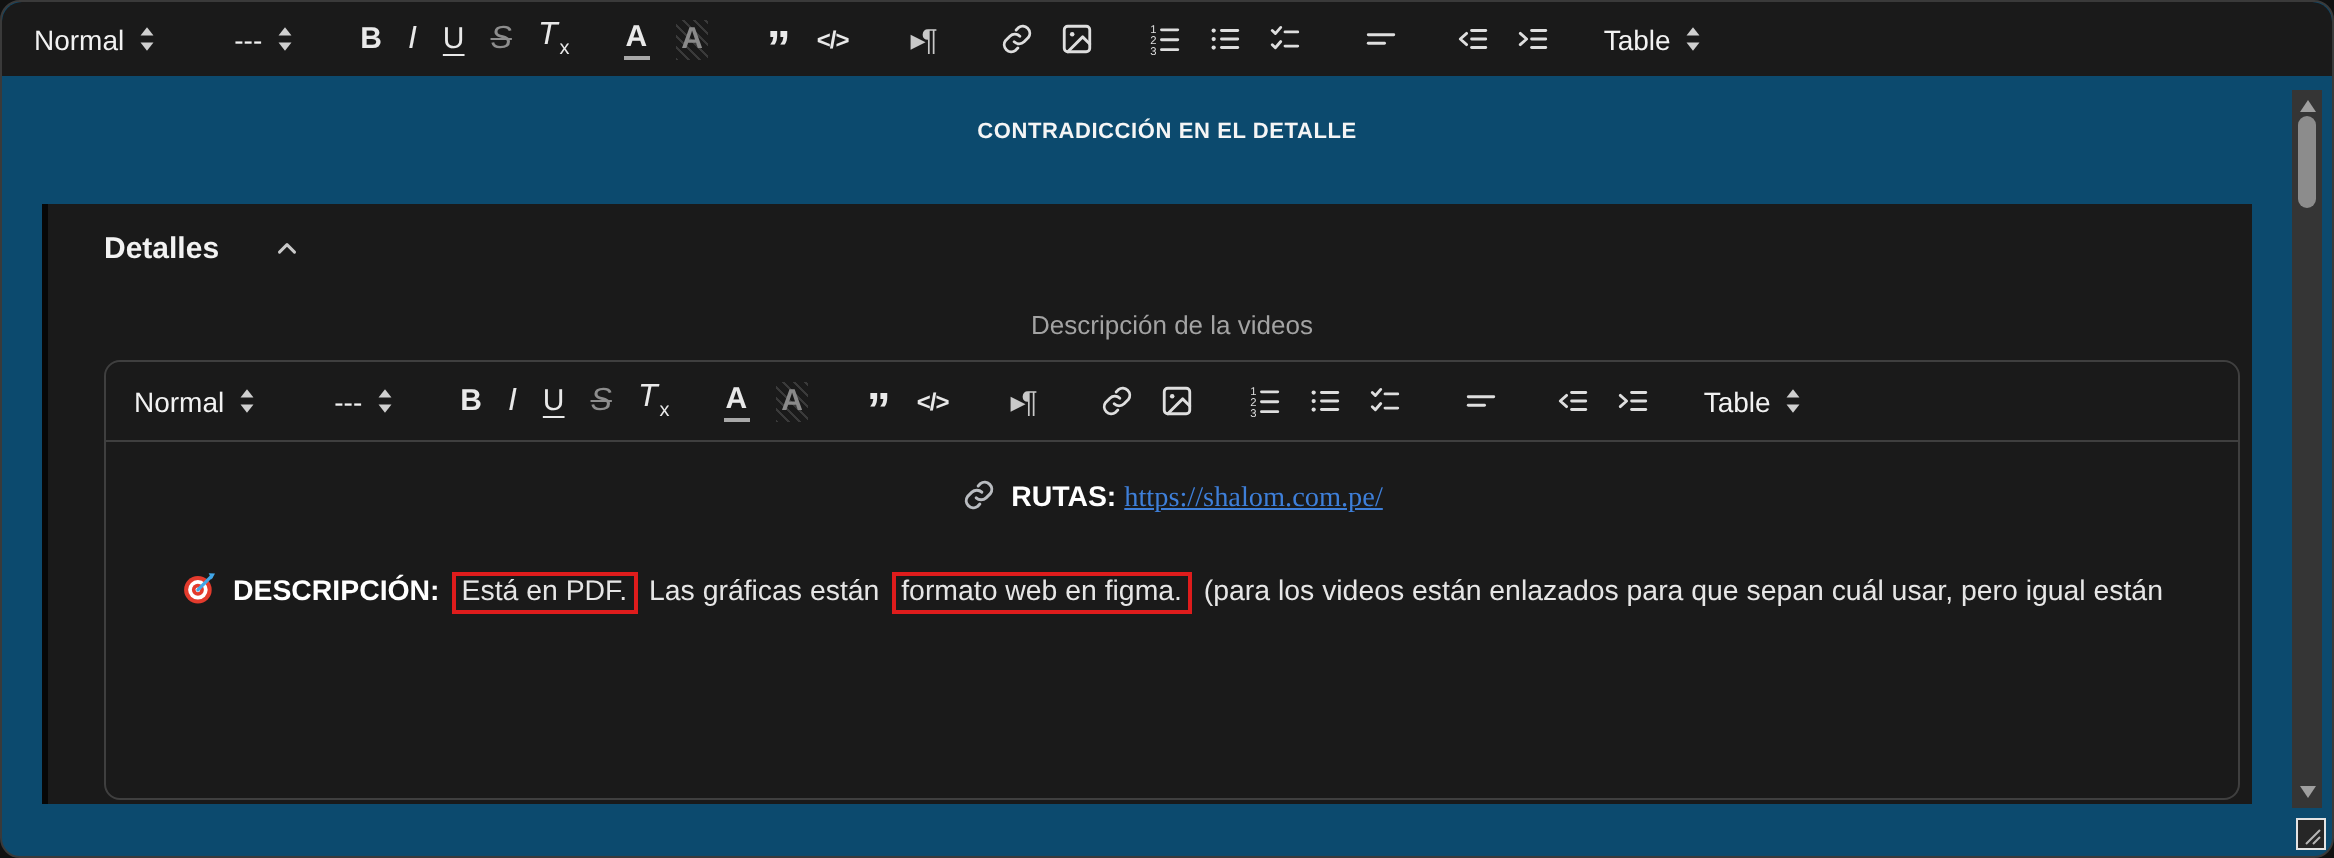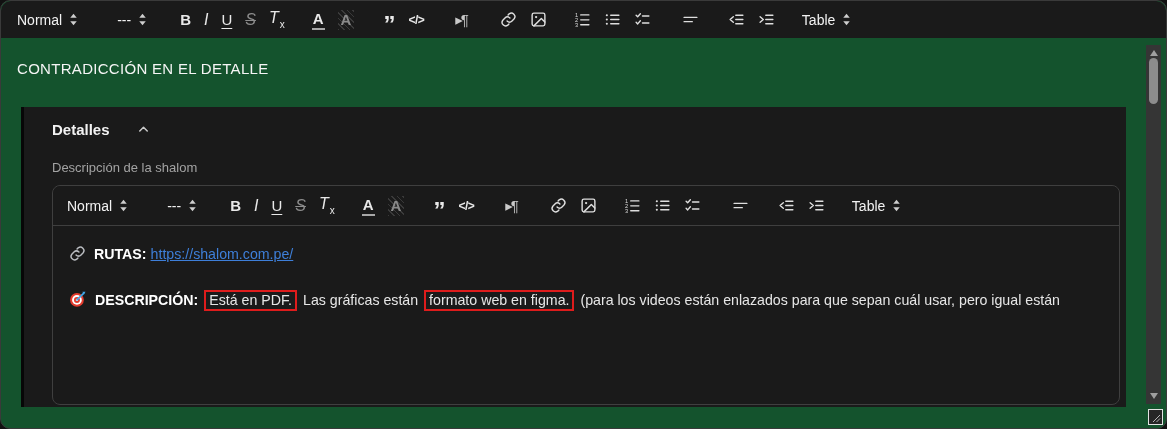--- a/index.html
+++ b/index.html
@@ -1,19 +1,19 @@
 <!DOCTYPE html>
 <html style="--link: #3e7fd9; --red: #de1c1c;"><head>
 <meta charset="utf-8">
 <style>
   html,body{margin:0;padding:0;background:#111;}
   *{box-sizing:border-box; font-family:"Liberation Sans","DejaVu Sans",sans-serif;}
   .app{
     position:relative; width:1167px; height:429px; overflow:hidden;
-    background:#14532d; border-radius:10px; border:1px solid #3a3a3a;
+    background:#0c4a6e; border-radius:10px; border:1px solid #3a3a3a;text-align:center;
   }
   
   .toolbar{display:flex; align-items:center; color:#ececec; user-select:none;}
   .toolbar-top{
     height:37px; background:#1a1a1a; padding:0 16px;
     border-radius:10px 10px 0 0;
   }
   .toolbar-inner{height:40px; padding:0 14px; border-bottom:1px solid #3f3f3f; background:#1a1a1a; border-radius:8px 8px 0 0;}
   .tb-item{display:flex; align-items:center; gap:7px; margin-left:13px; cursor:pointer; white-space:nowrap;}
   .tb-item:first-child{margin-left:0;}
@@ -33,37 +33,37 @@
     background:repeating-linear-gradient(45deg, rgba(255,255,255,.14) 0 1px, transparent 1px 4px);
   }
   [data-name="blockquote-button"] .g{font-family:"DejaVu Serif",serif; font-size:24px; font-weight:700; line-height:10px; transform:translateY(5px);}
   [data-name="code-button"] .g{font-size:12px; font-weight:600; letter-spacing:-0.5px;}
   [data-name="paragraph-direction-button"] .g{font-size:15px; color:#c9c9c9; letter-spacing:-2px;}
   .tb-icon{color:#dedede;}
   
   .content{padding:22px 16px 0 16px;}
   .title-row{display:flex; align-items:center; gap:10px; margin-bottom:32px;}
   .title-label{font-size:15px; font-weight:600; color:#f5f5f5; letter-spacing:.4px;}
-  .doc-title{font-size:15px; font-weight:400; color:#f5f5f5; letter-spacing:.3px; margin-bottom:30px;}
+  .doc-title{font-size:11px; font-weight:700; color:#f5f5f5; letter-spacing:.3px; margin-bottom:30px;}
   .emoji svg{display:block;}
   
   .details-card{
     margin:0 24px 0 4px; background:#1a1a1a; border-left:3px solid #070707;
     padding:14px 6px 0 28px; height:300px;
   }
   .details-header{display:flex; align-items:center; gap:26px; cursor:pointer;}
   .details-title{font-size:15px; font-weight:700; color:#f2f2f2;}
   .chev{display:flex;}
   .field-label{font-size:13px; color:#a3a3a3; margin-top:22px;}
   .editor{margin-top:10px; border:1px solid #3f3f3f; border-radius:8px; height:220px; background:#1a1a1a; overflow:hidden;}
   .editor-body{padding:18px 16px; font-size:14.2px; color:#e6e6e6; line-height:21px;}
   .editor-body p{margin:0 0 25px 0; white-space:nowrap;}
   .editor-body b{color:#ffffff; font-weight:700; margin:0 4px 0 8px;}
   .editor-body .emoji{display:inline-block; vertical-align:-3px;}
-  a.link{color:var(--link,#3e7fd9); text-decoration:underline; cursor:pointer;}
+  a.link{color:var(--link,#3e7fd9); text-decoration:underline; cursor:pointer;font-family:Liberation Serif, serif;}
   .red-box{border:2px solid var(--red,#de1c1c); padding:0 3px 1px 3px; margin:0 2px;}
   
   .vscroll{
     position:absolute; top:44px; bottom:24px; right:5px; width:15px;
     background:#353535; display:flex; flex-direction:column; align-items:center;
     justify-content:space-between; padding:5px 0;
   }
   .sb-arrow{width:0; height:0; border-left:4px solid transparent; border-right:4px solid transparent;}
   .sb-arrow.up{border-bottom:6px solid #9f9f9f;}
   .sb-arrow.down{border-top:6px solid #9f9f9f;}
@@ -215,21 +215,21 @@
     <div class="details-card" data-name="details-panel">
       <div class="details-header" data-name="details-collapse-header">
         <span class="details-title" data-name="details-header-label">Detalles</span>
         <span class="chev" data-name="chevron-up-icon">
             <svg width="15" height="15" viewBox="0 0 24 24" fill="none" stroke="#c9c9c9" stroke-width="2.4" stroke-linecap="round" stroke-linejoin="round">
               <polyline points="6 14.5 12 8.5 18 14.5"></polyline>
             </svg>
           </span>
       </div>
 
-      <div class="field-label" data-name="task-description-label">Descripción de la shalom</div>
+      <div class="field-label" data-name="task-description-label">Descripción de la videos</div>
 
       <div class="editor" data-name="description-editor">
         <div class="toolbar toolbar-inner" data-name="editor-formatting-toolbar">
             <div class="tb-item" data-name="paragraph-style-select">
               <span class="lab" data-name="paragraph-style-select-label">Normal</span>
               <svg class="updown" width="9" height="13" viewBox="0 0 10 14" data-name="updown-arrows-icon">
                 <path d="M5 0.5 L8.6 5 H1.4 Z" fill="currentColor"></path>
                 <path d="M5 13.5 L1.4 9 H8.6 Z" fill="currentColor"></path>
               </svg>
             </div>

